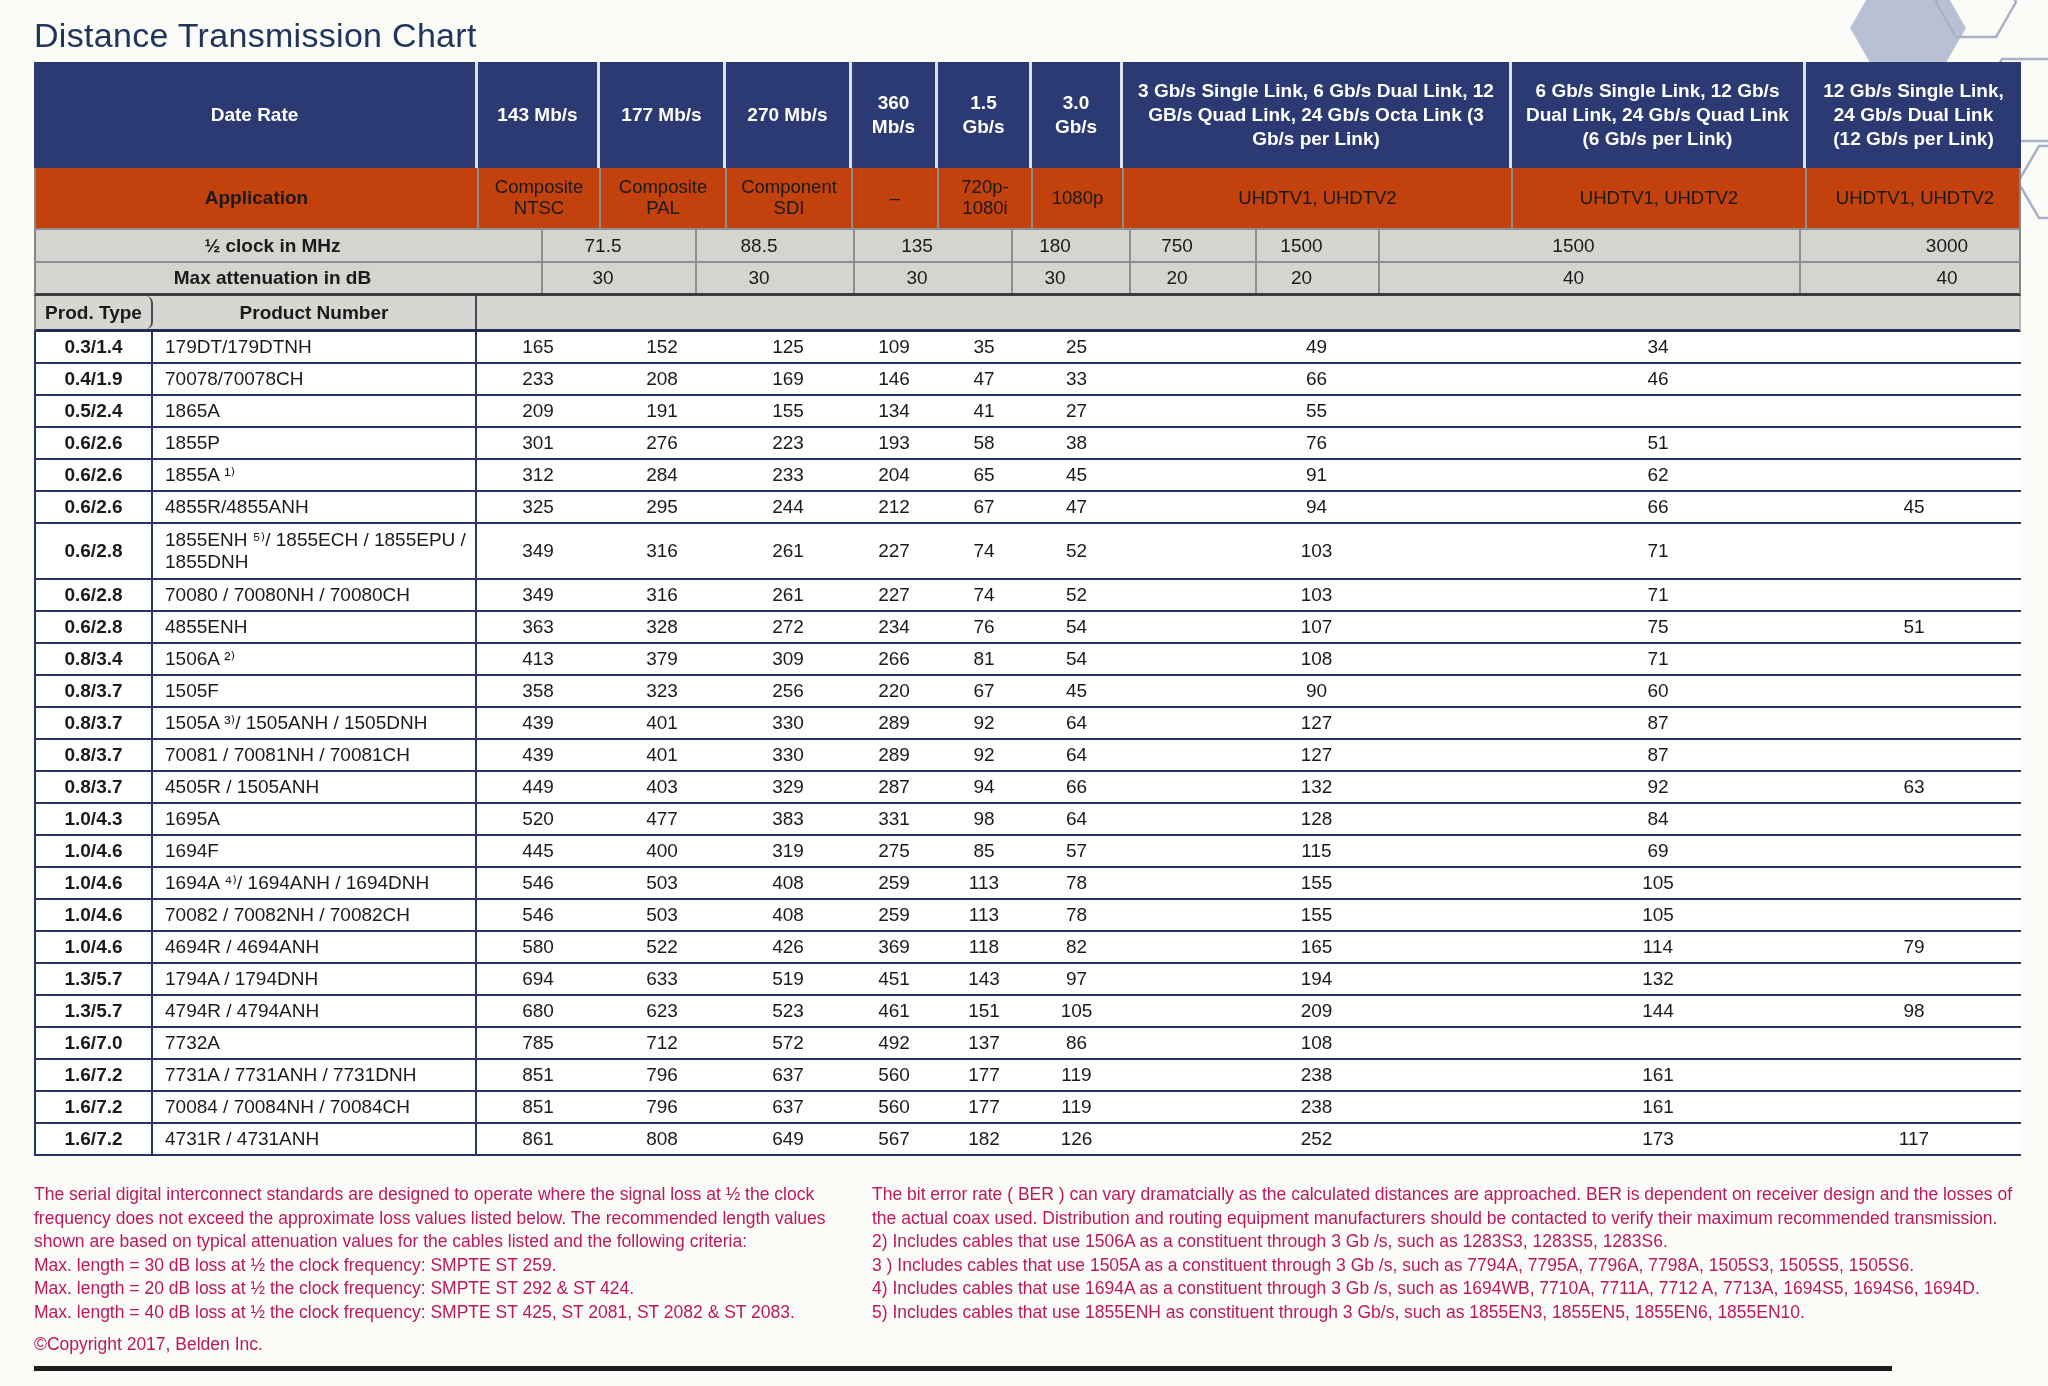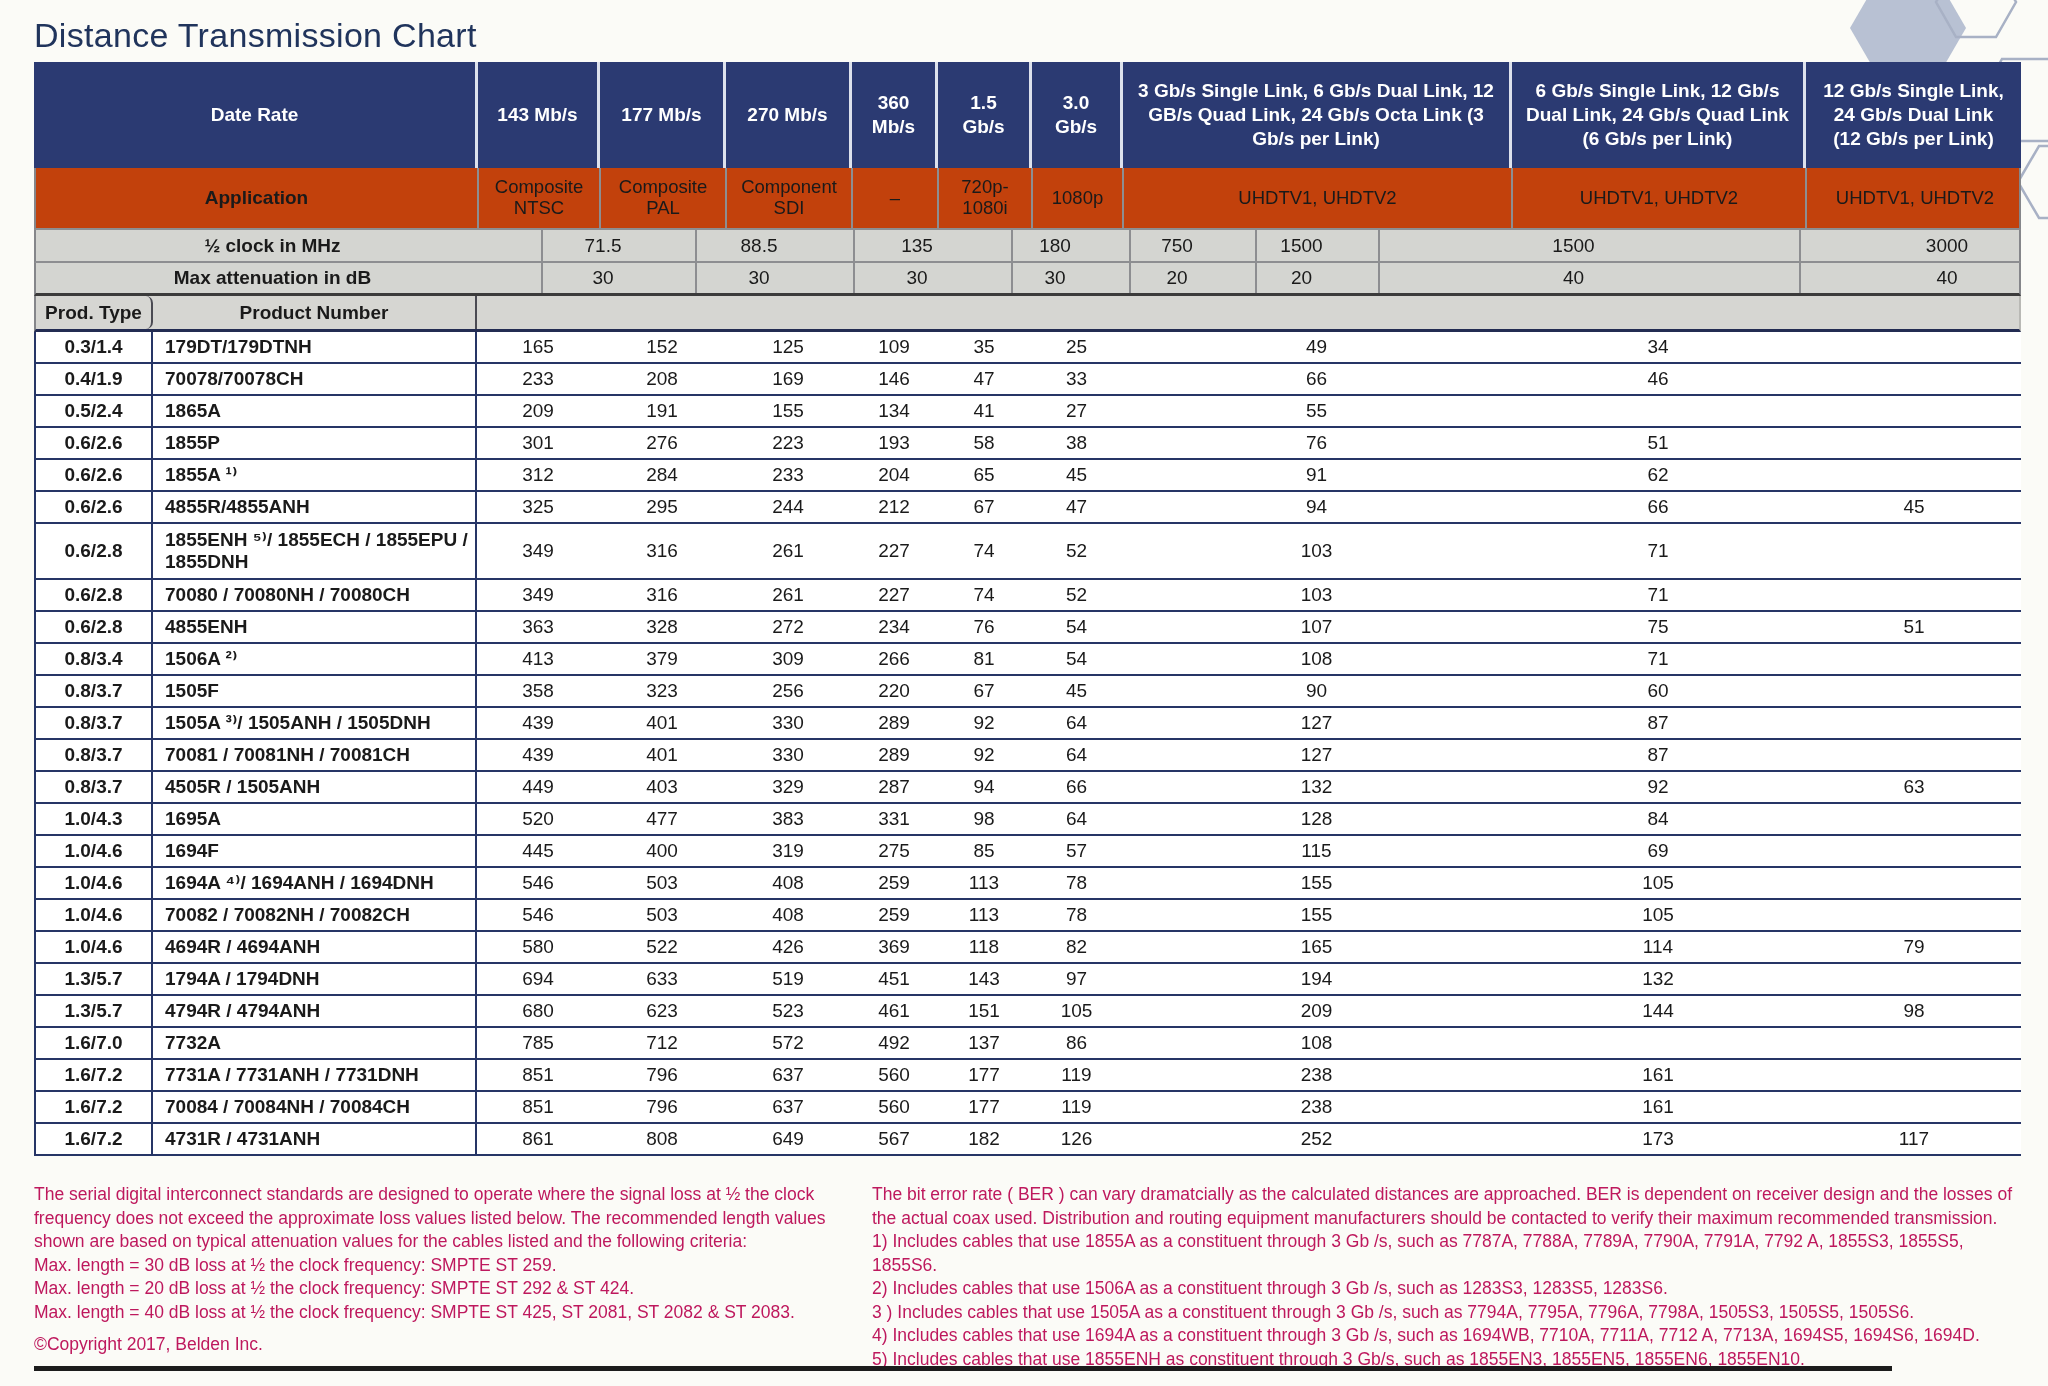--- a/index.html
+++ b/index.html
@@ -56,21 +56,21 @@
   .r-prodhdr { height: 36px; background: #d6d6d2; border-left: 2px solid #85868a; border-right: 2px solid #b9b9b5; border-bottom: 3px solid #232c52; }
   .r-prodhdr .cell { font-weight: 700; font-size: 19px; }
   .r-prodhdr .cell.c0 { border-right: 2px solid #4a4a52; border-radius: 7px; }
   .r-prodhdr .cell.c1 { border-right: 2px solid #4a4a52; }
 
   
   .r-data { height: 32px; background: #ffffff; border-left: 2px solid #263566; border-bottom: 2px solid #263566; }
   .r-data.tall { height: 56px; }
   .r-data .cell { font-size: 19px; }
   .r-data .c0 { font-weight: 700; border-right: 2px solid #263566; }
-  .r-data .c1 { font-weight: 700; justify-content: flex-start; text-align: left; padding-left: 12px; border-right: 2px solid #263566; line-height: 1.15; }
+  .r-data .c1 { font-weight: 400; justify-content: flex-start; text-align: left; padding-left: 12px; border-right: 2px solid #263566; line-height: 1.15; }
 
   
   .foot { position: absolute; top: 1183px; color: #be185d; font-size: 17.5px; line-height: 23.5px; }
   .foot-left  { left: 34px;  width: 806px; }
   .foot-right { left: 872px; width: 1152px; }
   .foot .copyright { margin-top: 9px; }
   .bottom-rule { position: absolute; left: 34px; top: 1366px; width: 1858px; height: 5px; background: #1c1c1c; }
 </style>
 </head>
 <body>
@@ -477,21 +477,20 @@
   <div class="foot foot-left">
     <div>The serial digital interconnect standards are designed to operate where the signal loss at ½ the clock frequency does not exceed the approximate loss values listed below. The recommended length values shown are based on typical attenuation values for the cables listed and the following criteria:</div>
     <div>Max. length = 30 dB loss at ½ the clock frequency: SMPTE ST 259.</div>
     <div>Max. length = 20 dB loss at ½ the clock frequency: SMPTE ST 292 &amp; ST 424.</div>
     <div>Max. length = 40 dB loss at ½ the clock frequency: SMPTE ST 425, ST 2081, ST 2082 &amp; ST 2083.</div>
     <div class="copyright">©Copyright 2017, Belden Inc.</div>
   </div>
 
   <div class="foot foot-right">
     <div>The bit error rate ( BER ) can vary dramatcially as the calculated distances are approached. BER is dependent on receiver design and the losses of the actual coax used. Distribution and routing equipment manufacturers should be contacted to verify their maximum recommended transmission.</div>
-    <div>1) Includes cables that use 1855A as a constituent through 3 Gb /s, such as 7787A, 7788A, 7789A, 7790A, 7791A, 7792 A, 1855S3, 1855S5, 1855S6.</div>
     <div>2) Includes cables that use 1506A as a constituent through 3 Gb /s, such as 1283S3, 1283S5, 1283S6.</div>
     <div>3 ) Includes cables that use 1505A as a constituent through 3 Gb /s, such as 7794A, 7795A, 7796A, 7798A, 1505S3, 1505S5, 1505S6.</div>
     <div>4) Includes cables that use 1694A as a constituent through 3 Gb /s, such as 1694WB, 7710A, 7711A, 7712 A, 7713A, 1694S5, 1694S6, 1694D.</div>
     <div>5) Includes cables that use 1855ENH as constituent through 3 Gb/s, such as 1855EN3, 1855EN5, 1855EN6, 1855EN10.</div>
   </div>
 
   <div class="bottom-rule"></div>
 </div>
 
 </body></html>

